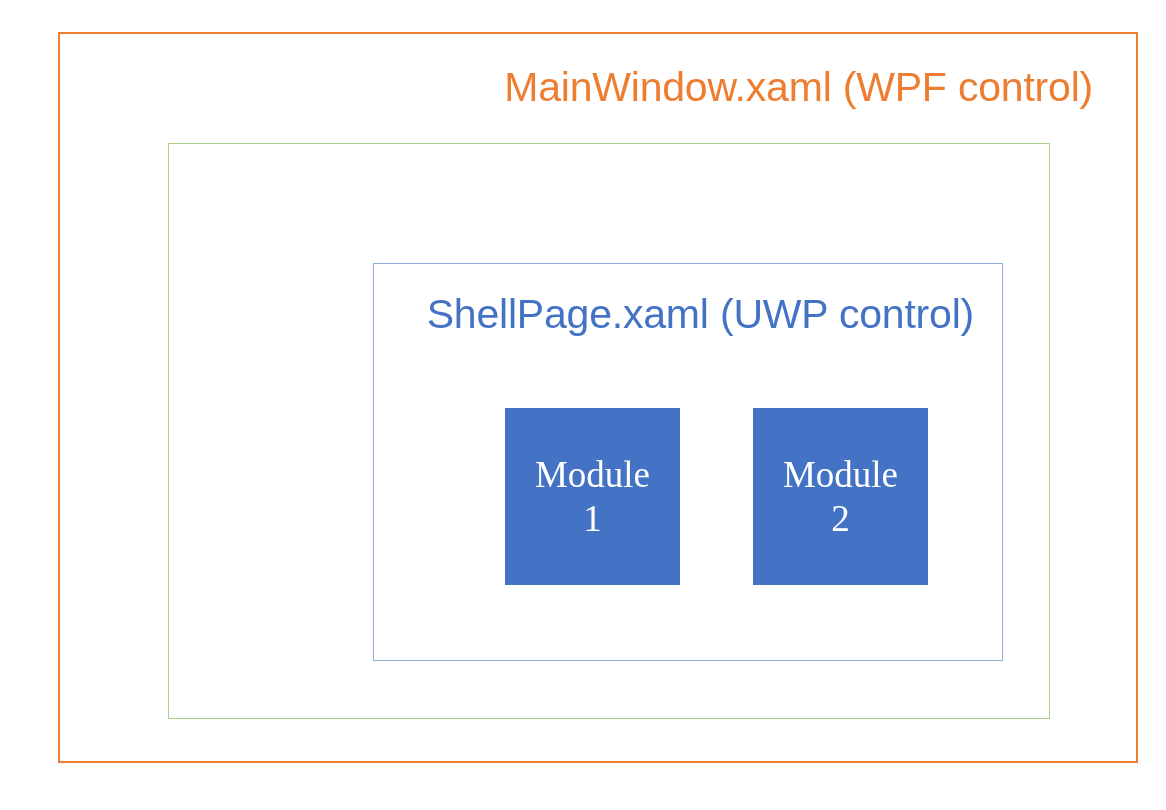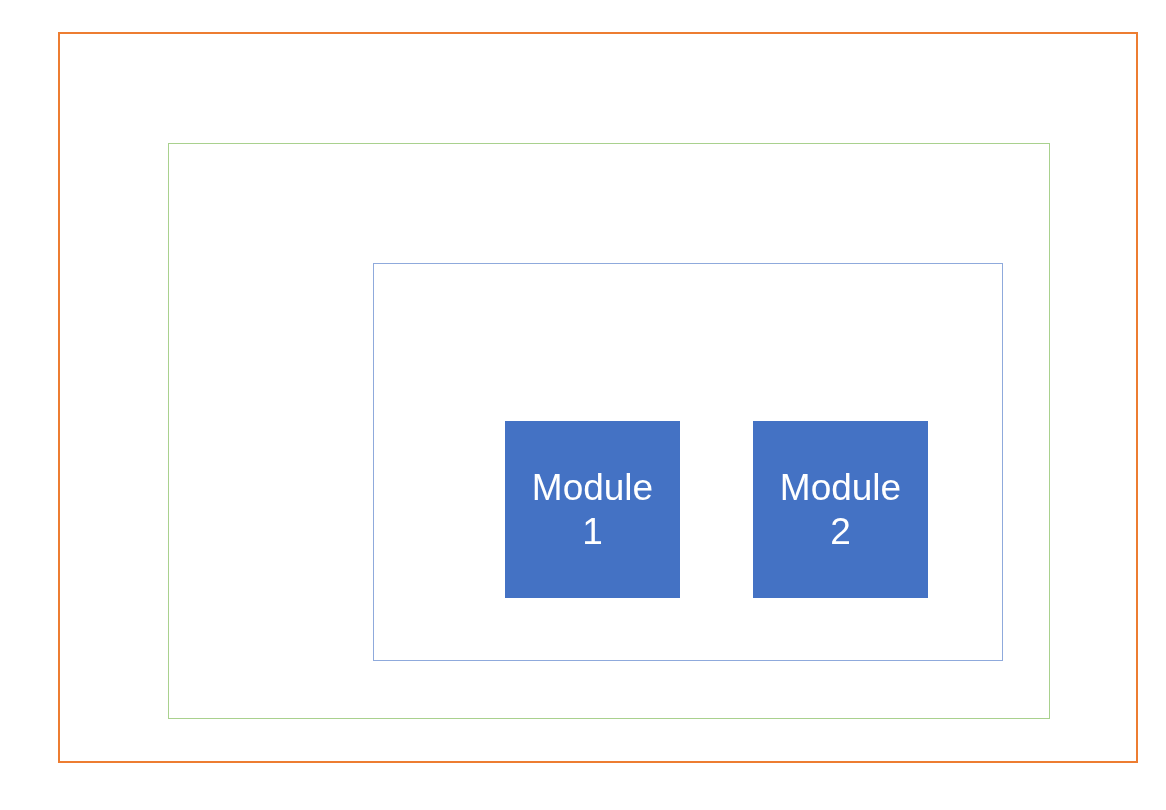--- a/index.html
+++ b/index.html
@@ -87,23 +87,24 @@
     line-height: 46px;
     color: #4472C4;
     white-space: nowrap;
     letter-spacing: -0.2px;
   }
 
   
   .modules-row {
     position: absolute;
     left: 131px;
-    top: 157px;
+    top: 144px;
     width: 424px;
     height: 177px;
+    font-family: Liberation Serif, serif;
   }
   .module-box {
     position: absolute;
     top: 0;
     width: 175px;
     height: 177px;
     background: #4472C4;
     box-sizing: border-box;
     display: flex;
     flex-direction: column;
@@ -120,24 +121,26 @@
     text-align: center;
     white-space: nowrap;
   }
 </style>
 </head>
 <body>
 
 <div id="diagram-root">
 
   <div class="layer-outer">
+    <div class="label-outer">MainWindow.xaml (WPF control)</div>
 
     <div class="layer-middle">
 
       <div class="layer-inner">
+        <div class="label-inner">ShellPage.xaml (UWP control)</div>
 
         <div class="modules-row">
 
           <div class="module-box m1">
             <div class="module-line">Module</div>
             <div class="module-line">1</div>
           </div>
 
           <div class="module-box m2">
             <div class="module-line">Module</div>

